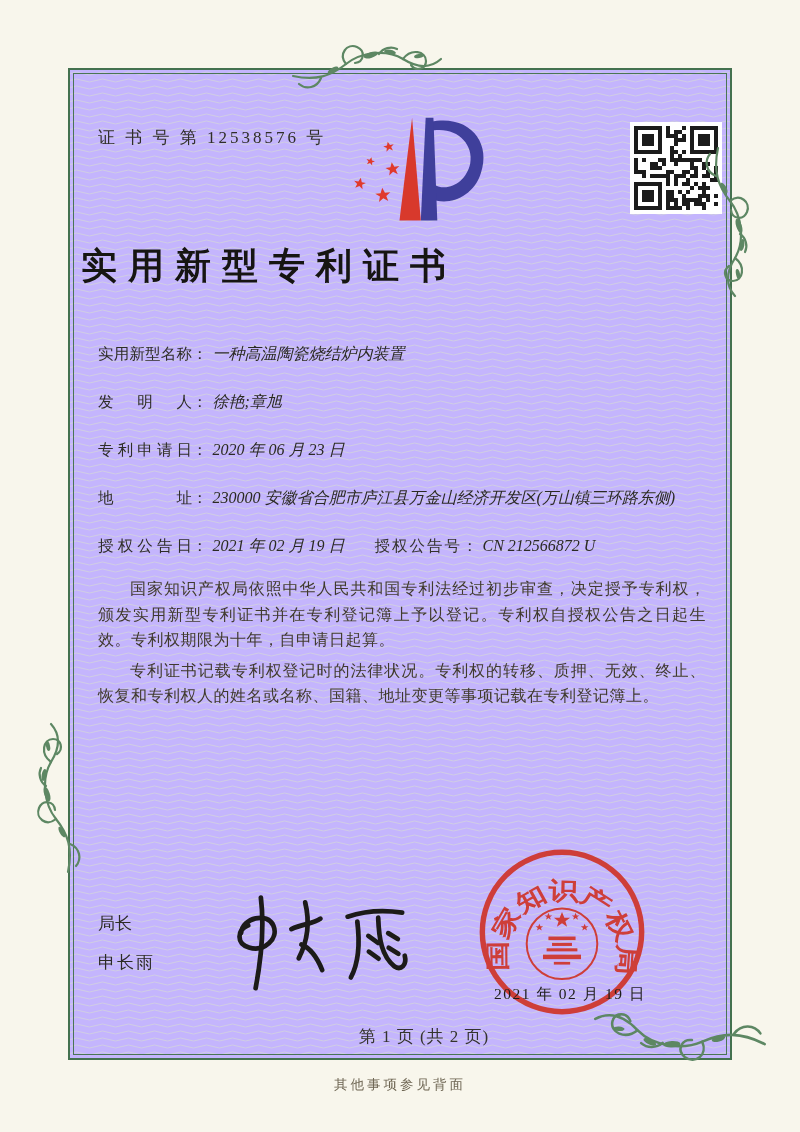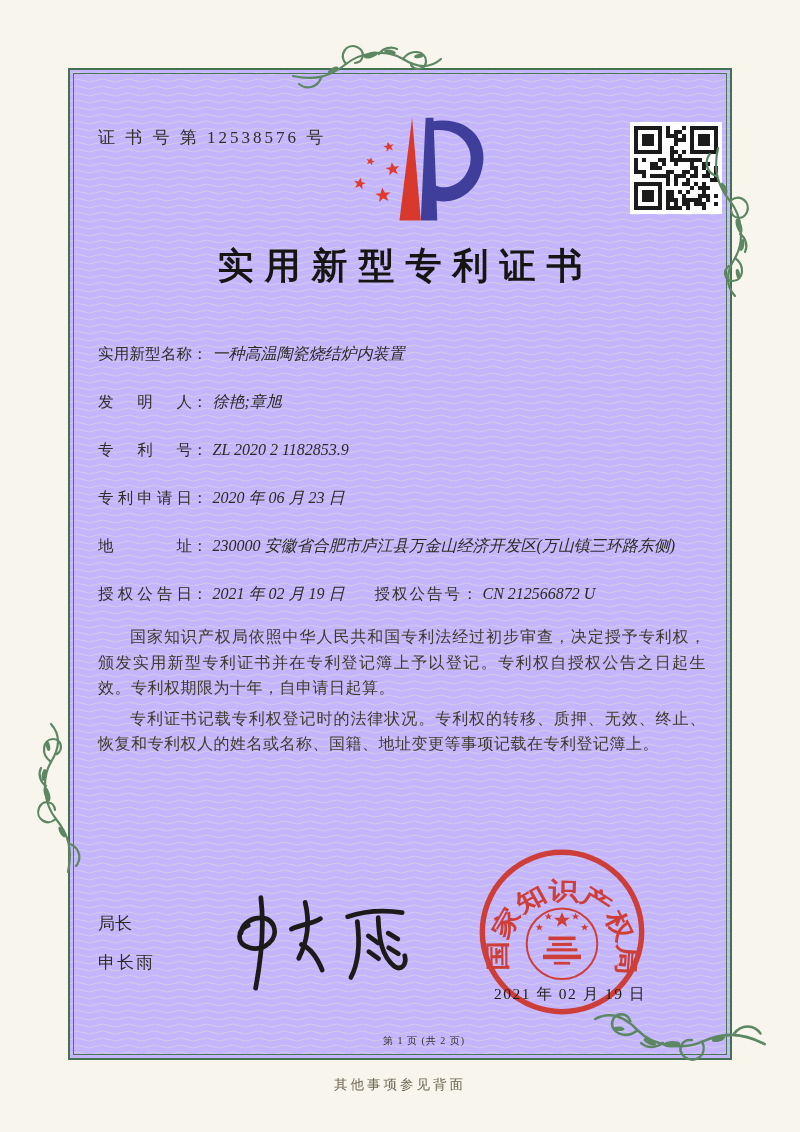--- a/index.html
+++ b/index.html
@@ -28,21 +28,21 @@
   }
   .logo { position:absolute; left:266px; top:42px; width:158px; height:126px; }
   .qr {
     position:absolute; right:8px; top:52px; width:92px; height:92px;
     background:#fff; padding:4px;
   }
   .qr svg { width:100%; height:100%; display:block; background:#fff; }
 
   .title {
     position:absolute; left:0; right:0; top:172px;
-    text-align:center; font-size:36px; font-weight:700;
+    font-size:36px; font-weight:700;
     letter-spacing:11px; color:#161512; text-indent:11px;font-family:Liberation Serif, serif;
   }
 
   .fields { position:absolute; left:28px; right:24px; top:272px; font-size:15.5px; }
   .frow { margin-bottom:25px; line-height:23px; }
   .flabel {
     display:inline-block; width:94px; vertical-align:top;
     text-align:justify; text-align-last:justify; color:#2e2d27;
   }
   .fcolon { display:inline-block; vertical-align:top; margin-right:5px; color:#2e2d27; }
@@ -64,21 +64,21 @@
   .signature { position:absolute; left:140px; top:818px; width:235px; height:105px; }
 
   .seal { position:absolute; left:406px; top:776px; width:172px; height:172px; opacity:0.92; }
   .seal-date {
     position:absolute; left:424px; top:914px; width:230px;
     font-size:15.5px; letter-spacing:1.5px; color:#1e1d1a; z-index:5;
   }
 
   .page-info {
     position:absolute; left:0; right:0; bottom:10px;
-    text-align:center; font-size:10px; letter-spacing:1px; color:#34332d;padding-left:48px;
+    text-align:center; font-size:17px; letter-spacing:1px; color:#34332d;padding-left:48px;
   }
   .back-note {
     position:absolute; left:0; right:0; top:1076px;
     text-align:center; font-size:13.5px; letter-spacing:3px; color:#6d6552;
   }
   .ornaments { position:absolute; inset:0; width:100%; height:100%; pointer-events:none; }
 </style>
 </head>
 <body>
 
@@ -246,23 +246,20 @@
   <div class="title">实用新型专利证书</div>
 
   <div class="fields">
     <div class="frow">
       <span class="flabel">实用新型名称</span><span class="fcolon">：</span><span class="fvalue">一种高温陶瓷烧结炉内装置</span>
     </div>
     <div class="frow">
       <span class="flabel">发明人</span><span class="fcolon">：</span><span class="fvalue">徐艳;章旭</span>
     </div>
     <div class="frow">
-      <span class="flabel">专利号</span><span class="fcolon">：</span><span class="fvalue">ZL 2020 2 1182853.9</span>
-    </div>
-    <div class="frow">
       <span class="flabel">专利申请日</span><span class="fcolon">：</span><span class="fvalue">2020 年 06 月 23 日</span>
     </div>
     <div class="frow">
       <span class="flabel">地址</span><span class="fcolon">：</span><span class="fvalue">230000 安徽省合肥市庐江县万金山经济开发区(万山镇三环路东侧)</span>
     </div>
     <div class="frow grant-row">
       <span class="flabel">授权公告日</span><span class="fcolon">：</span><span class="fvalue">2021 年 02 月 19 日</span><span class="grant2"><span class="glabel2">授权公告号</span><span class="fcolon">：</span><span class="fvalue">CN 212566872 U</span></span>
     </div>
 
     <div class="paras">

